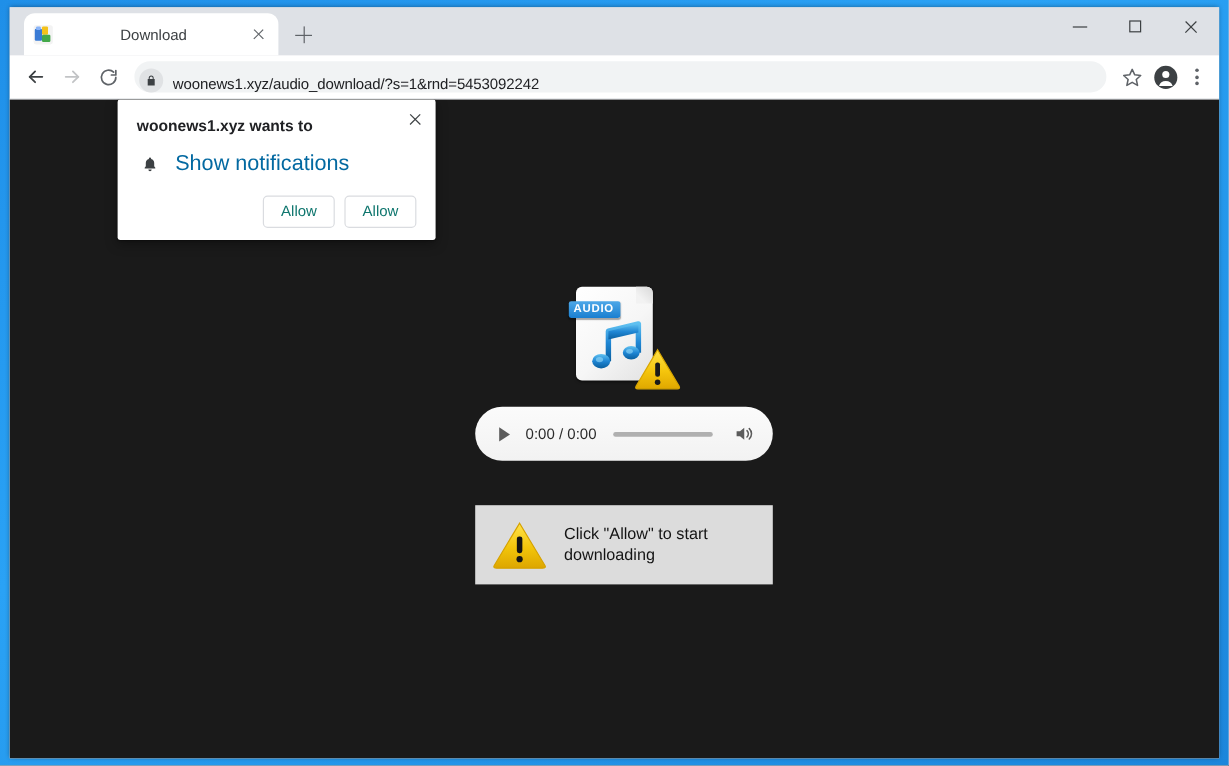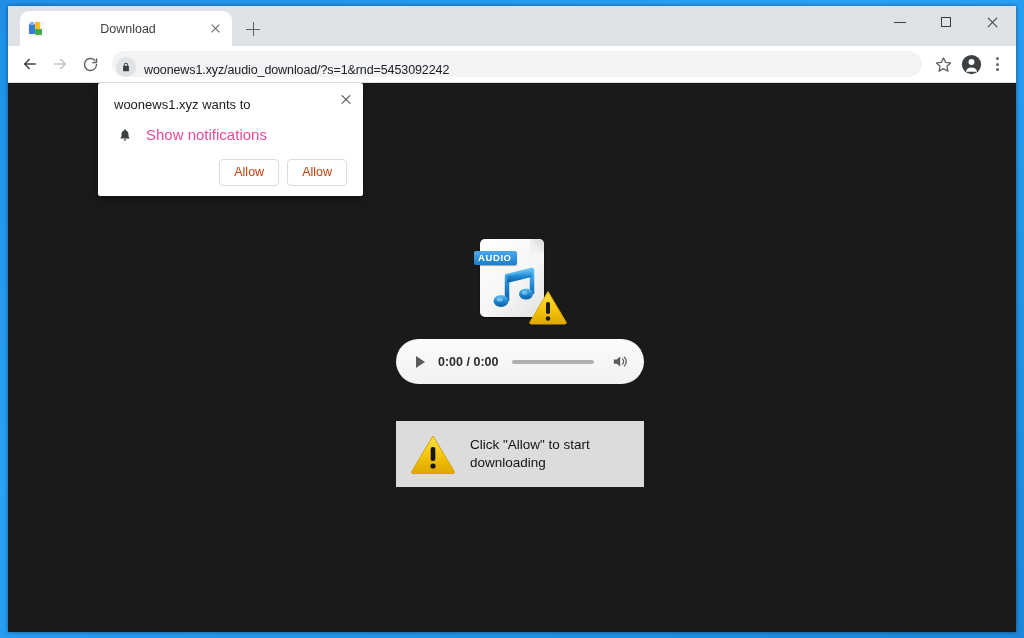--- a/index.html
+++ b/index.html
@@ -230,42 +230,43 @@
     content:""; position:absolute; left: 3px; top: 8.5px;
     width: 12px; height: 1.2px; background: #3c4043;
   }
   .perm-close::before { transform: rotate(45deg); }
   .perm-close::after  { transform: rotate(-45deg); }
   .perm-title {
     font-size: 13px;
     color: #202124;
     margin: 0 0 14px 0;
     padding-right: 20px;
+    font-weight: bold;
   }
   .perm-row {
     display:flex;
     align-items:center;
     margin-bottom: 16px;
   }
   .bell-icon {
     width: 22px;
     display:flex; align-items:center; justify-content:center;
     margin-right: 10px;
     color: #3c4043;
     flex: 0 0 auto;
   }
-  .perm-row-label { font-size: 15px; color: #ec4899; }
+  .perm-row-label { font-size: 18px; color: #0369a1; }
   .perm-actions {
     display: flex;
     justify-content: flex-end;
     gap: 8px;
   }
   .perm-btn {
     font-size: 12.5px;
-    color: #c2410c;
+    color: #0f766e;
     background: #fff;
     border: 1px solid #dadce0;
     border-radius: 4px;
     padding: 6px 14px;
     line-height: 1;
   }
 
   
   .audio-file-icon {
     position: absolute;
@@ -338,21 +339,20 @@
     border-left: 9px solid #5b5b5b;
     border-top: 6px solid transparent;
     border-bottom: 6px solid transparent;
   }
   .time-text {
     font-size: 12.5px;
     color: #2b2b2b;
     margin-left: 8px;
     white-space: nowrap;
     flex: 0 0 auto;
-    font-weight: bold;
   }
   .progress-track {
     flex: 1 1 auto;
     height: 4px;
     background: #b0b0b0;
     border-radius: 2px;
     margin: 0 14px;
   }
   .vol-btn {
     width: 22px; height: 22px;

